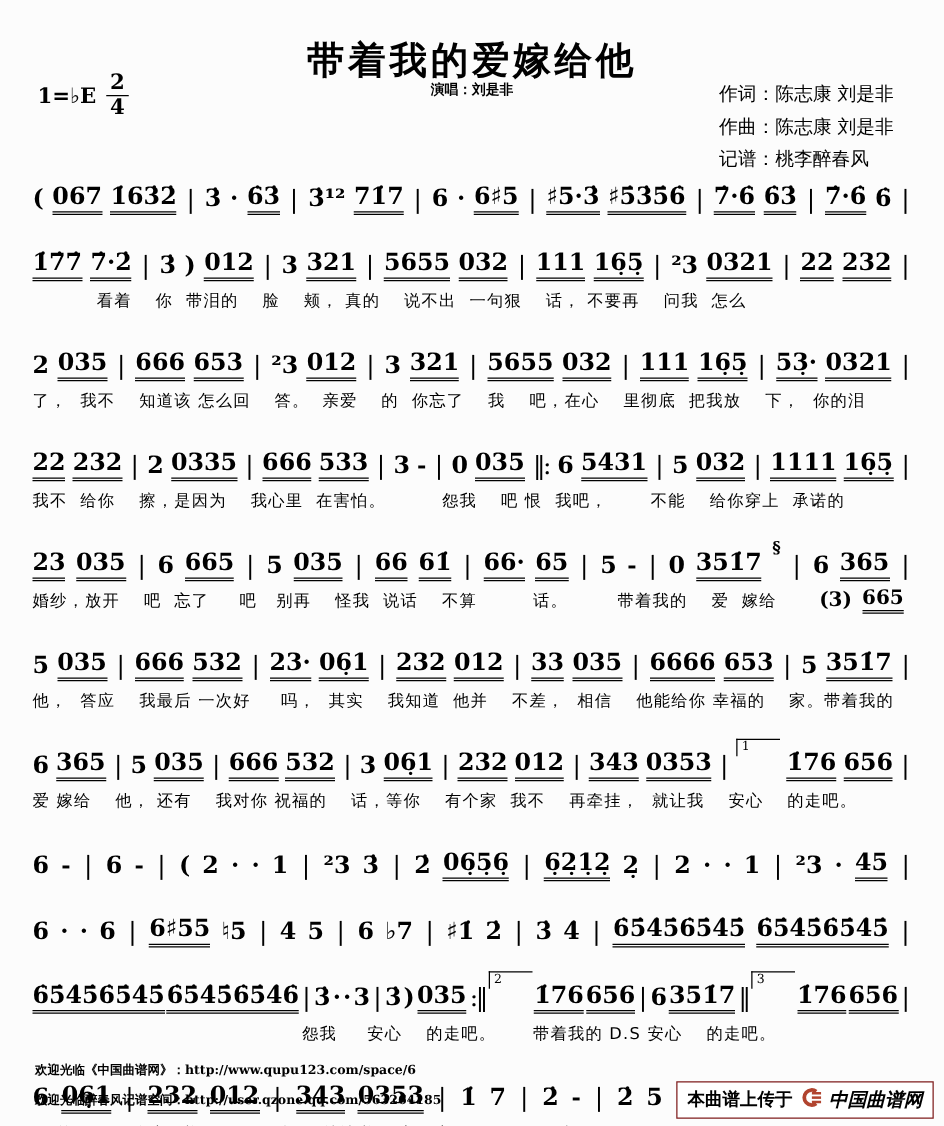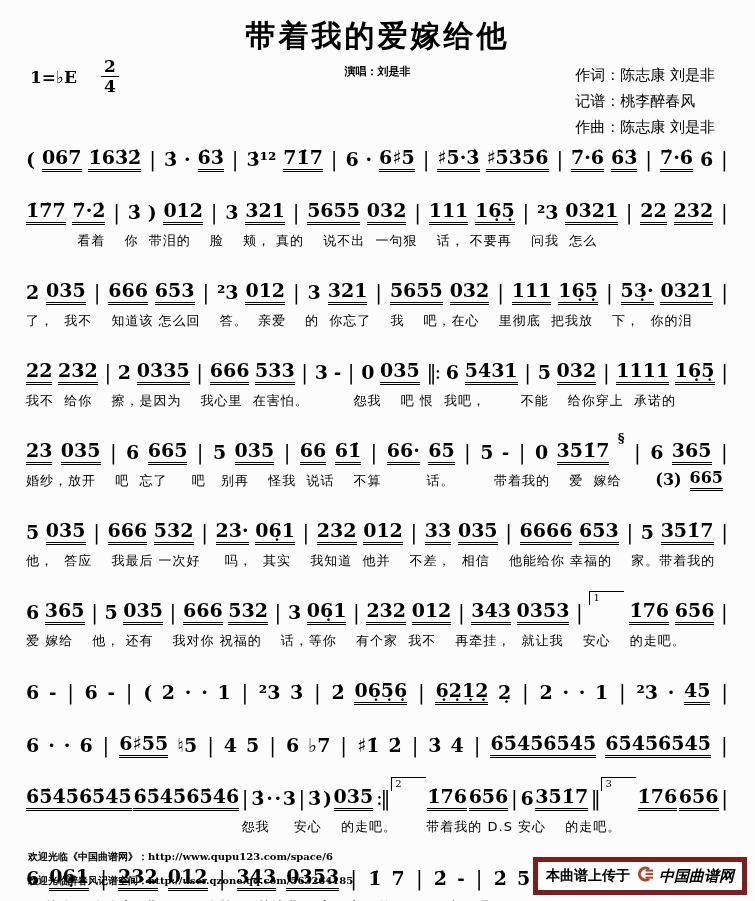--- a/index.html
+++ b/index.html
@@ -1,23 +1,23 @@
 <!DOCTYPE html>
 <html><head>
 <meta charset="utf-8">
 <style>
   html,body{margin:0;padding:0;background:#fbfbfb;}
   .page{position:relative;width:755px;height:901px;margin:0 auto;background:#fcfcfc;
         font-family:"DejaVu Sans",sans-serif;color:#000;overflow:hidden;}
   
   .header{position:relative;height:128px;}
-  .title{position:absolute;top:16px;left:0;right:0;text-align:center;
+  .title{position:absolute;top:28px;left:0;right:0;text-align:center;
          font-size:30px;font-weight:bold;letter-spacing:3px;}
   .keysig{position:absolute;top:58px;left:30px;font-size:17px;font-weight:bold;
-          font-family:"DejaVu Serif",serif;display:flex;align-items:center;gap:24px;}
+          font-family:"DejaVu Serif",serif;display:flex;align-items:center;gap:8px;}
   .meter{display:inline-block;text-align:center;line-height:1;}
   .meter .top{display:block;border-bottom:1.5px solid #000;padding:0 3px 1px;}
   .meter .bot{display:block;padding-top:1px;}
   .performer{position:absolute;top:64px;left:0;right:0;text-align:center;
              font-size:11px;font-weight:bold;}
   .credits{position:absolute;top:62px;right:40px;font-size:15px;font-weight:normal;
            line-height:26px;text-align:left;}
   
   .score{padding:4px 26px 0 26px;}
   .sys{position:relative;margin-bottom:15px;}
@@ -37,43 +37,43 @@
               position:relative;top:-18px;}
   .tok.segno{font-size:13px;position:relative;top:-17px;padding:0;}
   .subline{position:absolute;right:6px;top:44px;display:flex;gap:8px;align-items:flex-end;
            font-family:"DejaVu Serif",serif;font-weight:bold;font-size:16px;}
   .lyr{margin-top:9px;font-size:13px;white-space:pre;letter-spacing:1px;}
   
   .footer{position:absolute;left:0;right:0;bottom:0;height:62px;}
   .site-lines{position:absolute;left:28px;bottom:8px;font-size:10px;font-weight:bold;
               line-height:24px;font-family:"DejaVu Serif",serif;}
   .upload-box{position:absolute;right:8px;bottom:6px;display:flex;align-items:center;gap:6px;
-              border:5px solid #7f1d1d;background:#fff;padding:4px 8px;}
+              border:1px solid #7f1d1d;background:#fff;padding:4px 8px;}
   .upload-label{font-size:14px;font-weight:bold;}
   .site-name{font-size:15px;font-weight:bold;font-style:italic;}
 </style>
 </head>
 <body>
 
 <div class="page">
 
   <div class="header">
     <div class="title">带着我的爱嫁给他</div>
     <div class="keysig">
       <span><span>1=</span><span>♭E</span></span>
       <span class="meter">
         <span class="top">2</span>
         <span class="bot">4</span>
       </span>
     </div>
     <div class="performer">演唱：刘是非</div>
     <div class="credits">
       <div>作词：陈志康 刘是非</div>
+      <div>作曲：陈志康 刘是非</div>
       <div>记谱：桃李醉春风</div>
-      <div>作曲：陈志康 刘是非</div>
     </div>
   </div>
 
   <div class="score" id="score">
       <div class="sys">
         <div class="notes-row">
           <span class="tok">(</span>
           <span class="tok beam">067</span>
           <span class="tok beam">1̇63̇2̇</span>
           <span class="tok bar">|</span>

